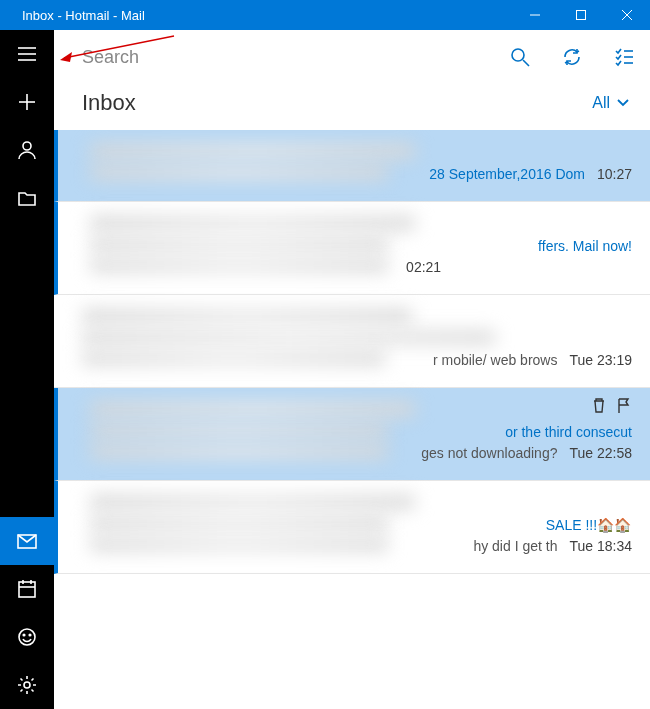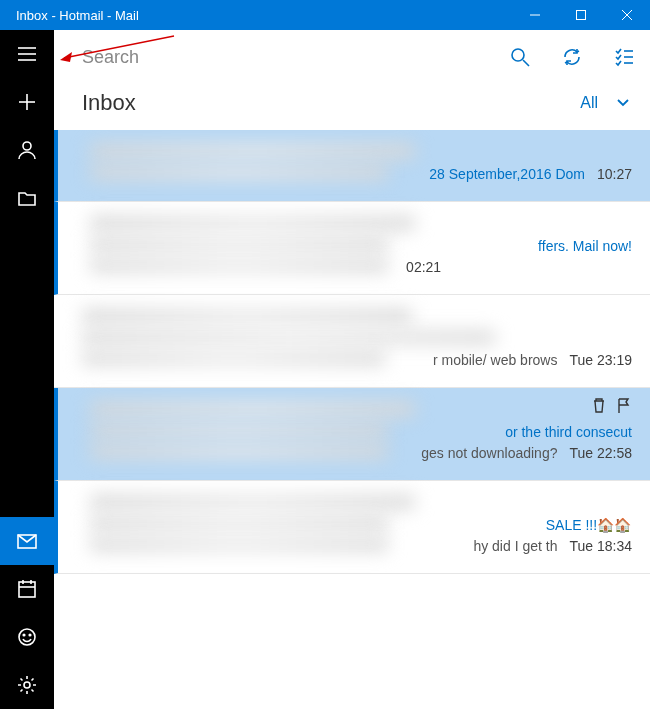--- a/index.html
+++ b/index.html
@@ -1,18 +1,18 @@
 <!DOCTYPE html>
 <html><head>
   <meta charset="utf-8">
   <style>
     * { margin: 0; padding: 0; box-sizing: border-box; font-family: "Segoe UI", Arial, sans-serif; }
     body { width: 650px; height: 709px; overflow: hidden; background: #fff; }
 
-    .titlebar { height: 30px; background: #0078d7; color: #fff; display: flex; align-items: center; padding-left: 16px; font-size: 13px; }
+    .titlebar { height: 30px; background: #0078d7; color: #fff; display: flex; align-items: center; padding-left: 22px; font-size: 13px; }
     .titlebar .title { flex: 1; }
     .titlebar .wbtn { width: 46px; height: 30px; display: flex; align-items: center; justify-content: center; color: #fff; }
     .titlebar .wbtn svg { stroke: #fff; }
 
     .shell { display: flex; height: calc(100% - 30px); text-align: right; }
 
     .rail { width: 54px; background: #000; display: flex; flex-direction: column; align-items: center; color: #fff; }
     .rail .rbtn { width: 54px; height: 48px; display: flex; align-items: center; justify-content: center; cursor: pointer; }
     .rail .rbtn.active { background: #0078d7; }
     .rail .spacer { flex: 1; }
@@ -20,21 +20,21 @@
 
     .main { flex: 1; display: flex; flex-direction: column; position: relative; }
 
     .toolbar { height: 54px; display: flex; align-items: center; }
     .search { flex: 1; display: flex; align-items: center; padding-left: 28px; color: #888; font-size: 18px; }
     .tbtn { width: 52px; height: 54px; display: flex; align-items: center; justify-content: center; cursor: pointer; }
     .tbtn svg { stroke: #0072c6; fill: none; stroke-width: 1.6; }
 
     .header { height: 46px; display: flex; align-items: center; padding: 0 20px 8px 28px; }
     .header .folder { font-size: 22px; color: #333; font-weight: 300; }
-    .header .filter { margin-left: auto; color: #0072c6; font-size: 16px; display: flex; align-items: center; gap: 18px; }
+    .header .filter { margin-left: auto; color: #0072c6; font-size: 16px; display: flex; align-items: center; gap: 6px; }
 
     .list { flex: 1; overflow-y: scroll; position: relative; }
     .list::-webkit-scrollbar { width: 18px; }
     .list::-webkit-scrollbar-track { background: #f0f0f0; }
     .list::-webkit-scrollbar-thumb { background: #c8c8c8; }
     .list::-webkit-scrollbar-button { height: 16px; background: #f0f0f0; }
 
     .msg { position: relative; border-bottom: 1px solid #e6e6e6; padding: 14px 18px 14px 28px; min-height: 72px; }
     .msg.unread { border-left: 4px solid #0078d7; padding-left: 32px; }
     .msg.selected { background: #b8d8f4; }

